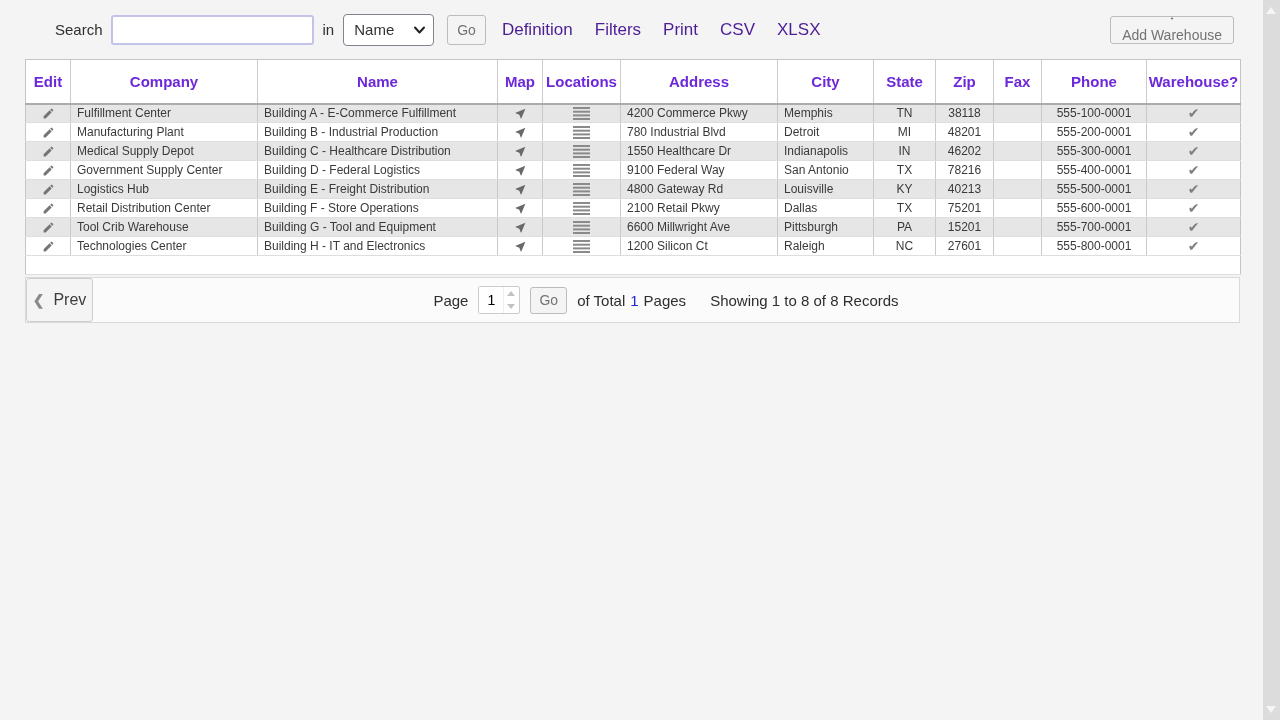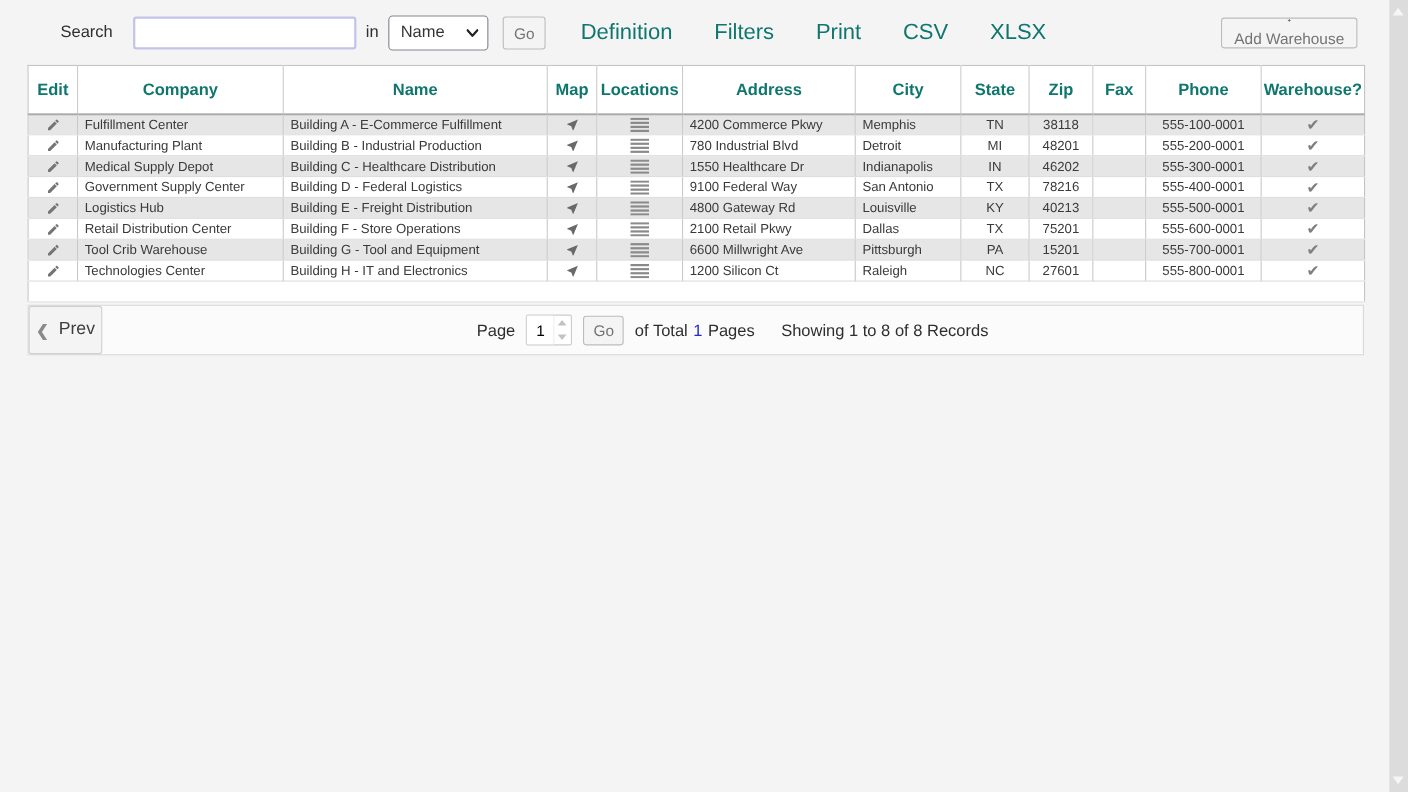--- a/index.html
+++ b/index.html
@@ -13,21 +13,21 @@
   }
 
   
   .topbar {
     display: flex;
     align-items: center;
     padding: 14px 46px 14px 55px;
     height: 59px;
   }
   .lbl { font-size: 15px; color: #2e2e2e; }
-  .search-label { margin-right: 18px; }
+  .search-label { margin-right: 8px; }
   .search-input {
     width: 203px; height: 30px;
     border: 2px solid #c3c3ea;
     border-radius: 3px;
     background: #fff;
     font-size: 14px;
     padding: 0 7px;
     outline: none;
     margin-right: 9px;
     font-family: "Liberation Sans", sans-serif;
@@ -51,21 +51,21 @@
     border: 1px solid #bcbcbc;
     border-radius: 3px;
     font-size: 14px;
     color: #737373;
     height: 30px;
     padding: 0 9px;
     cursor: pointer;
     font-family: Liberation Sans, sans-serif;
   }
   .links { display: flex; gap: 22px; margin-left: 16px; }
-  .links a { color: #0f766e; font-size: 20px; text-decoration: none; cursor: pointer; margin-left: 16px; }
+  .links a { color: #4c1d95; font-size: 17px; text-decoration: none; cursor: pointer; }
   .add-btn {
     margin-left: auto;
     display: flex; align-items: center; gap: 7px;
     height: 28px; padding: 0 11px;
     font-size: 14px;
     flex-direction: column;
   }
 
   
   table.grid {
@@ -73,21 +73,21 @@
     width: 1215px;
     border-collapse: collapse;
     table-layout: fixed;
     background: #fff;
     border: 1px solid #c4c4c4;
   }
   table.grid th {
     height: 44px;
     font-size: 15px;
     font-weight: bold;
-    color: #0f766e;
+    color: #6d28d9;
     background: #fff;
     border-right: 1px solid #ccc;
     border-bottom: 2px solid #ababab;
     text-align: center;
     overflow: hidden; white-space: nowrap;
   }
   table.grid th:last-child, table.grid td:last-child { border-right: none; }
   table.grid td {
     height: 19px;
     font-size: 12px;

